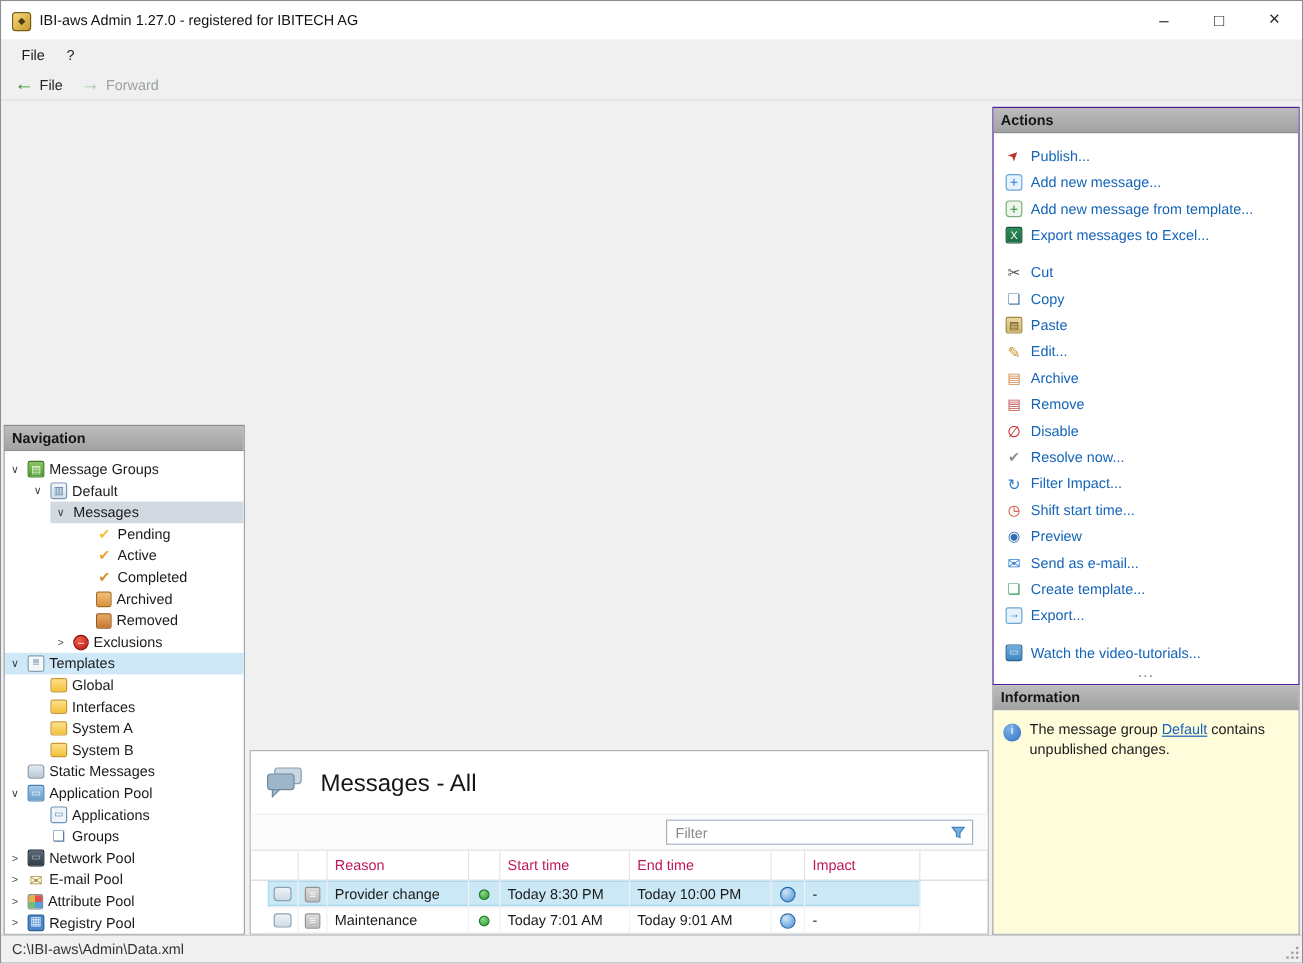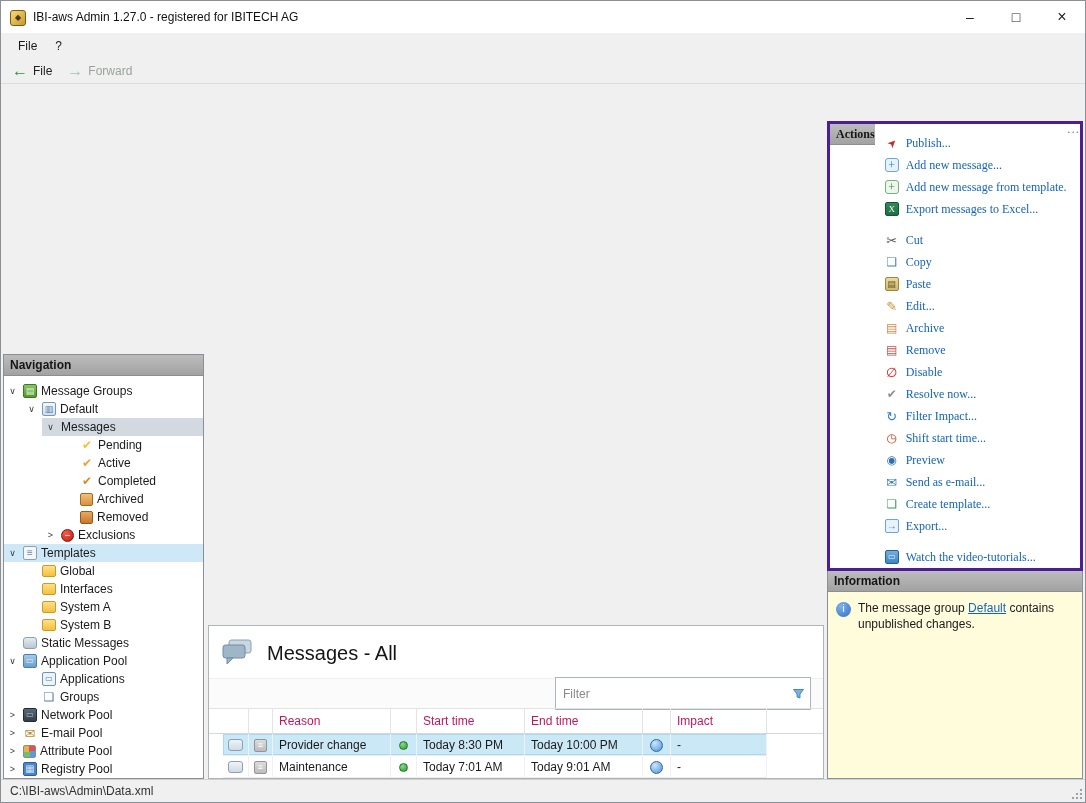--- a/index.html
+++ b/index.html
@@ -40,38 +40,38 @@
   .expander{flex:none;width:13px;text-align:center;font-size:9px;color:#3c3c3c;}
   .tree-label{overflow:hidden;text-overflow:ellipsis;}
 
   
   .icon{display:inline-flex;align-items:center;justify-content:center;flex:none;width:14px;height:14px;font-size:11px;line-height:1;}
 
   
   .content-header{flex:none;display:flex;align-items:center;gap:14px;padding:12px 0 10px 12px;}
   .page-title{font-size:20px;font-weight:400;color:#151515;}
   .filter-bar{flex:none;height:30px;display:flex;align-items:center;justify-content:flex-end;padding-right:12px;background:#fbfbfb;border-top:1px solid #f0f0f0;}
-  .filter-box{width:256px;height:33px;border:1px solid #a9b4bf;background:#fff;display:flex;align-items:center;gap:4px;padding:0 5px 0 7px;}
+  .filter-box{width:256px;height:21px;border:1px solid #a9b4bf;background:#fff;display:flex;align-items:center;gap:4px;padding:0 5px 0 7px;}
   .filter-input{flex:1;min-width:0;border:none;outline:none;background:transparent;font:inherit;font-size:12px;color:#333;}
   .filter-input::placeholder{color:#8a8a8a;}
   .funnel{display:inline-flex;flex:none;}
 
   .table-area{flex:none;}
   .thead-wrap{border-top:1px solid #e2e2e2;border-bottom:1px solid #d8d8d8;padding-left:14px;}
   .tgrid{display:grid;grid-template-columns:26px 24px 118px 26px 108px 118px 28px 96px;align-items:center;width:max-content;}
   .th{height:24px;display:flex;align-items:center;padding-left:6px;color:#be185d;border-right:1px solid #e4e4e4;}
   .th.empty{padding-left:0;}
   .trow{height:22px;margin-left:14px;border-bottom:1px solid #ececec;}
   .trow.selected{background:var(--selected-row,#cbe8f6);box-shadow:inset 0 0 0 1px #a6d9f4;}
   .td{height:22px;display:flex;align-items:center;padding-left:6px;border-right:1px solid #f1f1f1;white-space:nowrap;}
   .td.center{justify-content:center;padding-left:0;}
   .center-fill{flex:1;background:#fff;}
 
   
-  .actions-panel{flex:1;min-height:0;border:3px solid #4c1d95;background:#fff;display:flex;flex-direction:row;font-family:Liberation Serif, serif;}
+  .actions-panel{flex:1;min-height:0;border:1px solid #4c1d95;background:#fff;display:flex;flex-direction:column;}
   .actions-list{flex:1;min-height:0;overflow:hidden;padding:8px 0 0 10px;}
   .action-item{display:flex;align-items:center;gap:7px;height:22px;color:var(--action-link,#1464b8);white-space:nowrap;}
   .action-item.group-start{margin-top:9px;}
   .overflow{flex:none;height:15px;line-height:10px;text-align:center;color:#808080;font-size:13px;letter-spacing:1px;}
 
   
   .info-panel{height:208px;flex:none;border:1px solid #8a9096;border-top:none;display:flex;flex-direction:column;background:#fff;}
   .info-body{flex:1;background:var(--info-bg,#fffcdb);padding:8px;display:flex;gap:7px;align-items:flex-start;line-height:1.35;}
   .info-link{color:var(--action-link,#1464b8);text-decoration:underline;}
 

